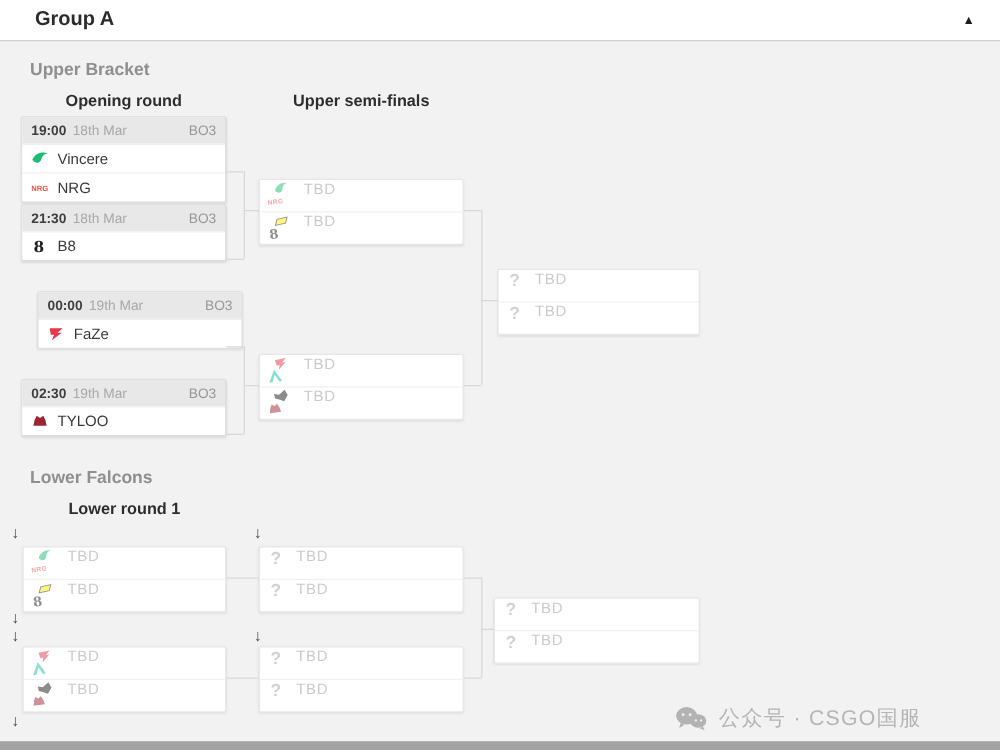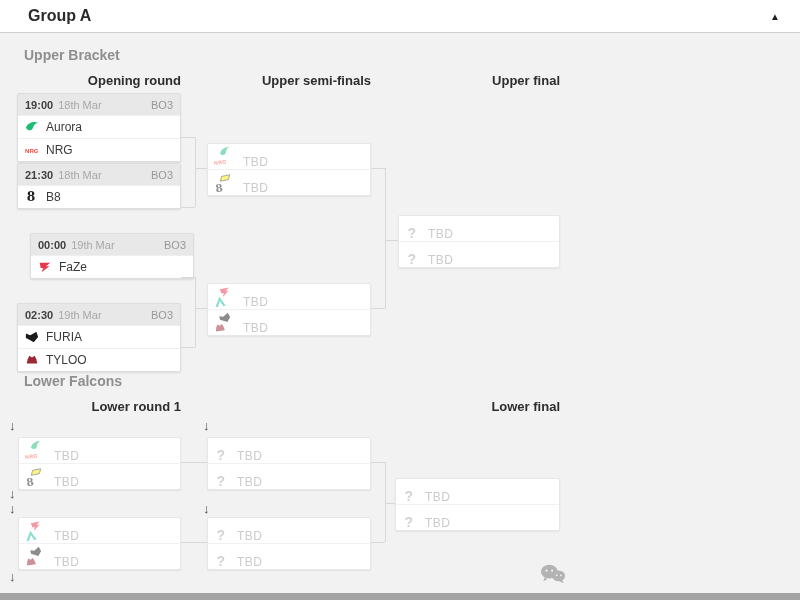--- a/index.html
+++ b/index.html
@@ -6,35 +6,35 @@
   .page{position:relative;width:800px;height:600px;overflow:hidden;
         background:#f2f2f2;font-family:"Liberation Sans",sans-serif;}
   
   .titlebar{position:absolute;top:0;left:0;width:800px;height:33px;background:#ffffff;
             border-bottom:1px solid #cfcfcf;display:flex;align-items:center;
             padding:0 20px 0 28px;box-sizing:border-box;}
   .title{font-weight:bold;font-size:16px;color:#2b2b2b;}
   .collapse{margin-left:auto;font-size:10px;color:#1e1e1e;cursor:pointer;}
   
   .section-label{position:absolute;font-weight:bold;font-size:14px;color:#8f8f8f;}
-  .col-header{position:absolute;text-align:right;font-weight:bold;font-size:13px;color:#2d2d2d;}
+  .col-header{position:absolute;text-align:center;font-weight:bold;font-size:13px;color:#2d2d2d;}
   
   .match{position:absolute;width:164px;background:#ffffff;border:1px solid #dedede;
          border-radius:2px;box-shadow:0 1px 2px rgba(0,0,0,.10);box-sizing:border-box;}
   .match-header{height:21px;background:#e8e8e8;display:flex;align-items:center;
                 padding:0 7px;font-size:11px;gap:5px;}
   .match-header .time{font-weight:bold;color:#3f3f3f;}
   .match-header .date{color:#a8a8a8;}
   .match-header .fmt{margin-left:auto;color:#989898;}
   .team-row{height:22px;display:flex;align-items:center;gap:7px;padding:0 7px;
             border-top:1px solid #efefef;font-size:12px;color:#3a3a3a;background:#fff;}
   
   .tbd-box{position:absolute;background:#ffffff;border:1px solid #e7e7e7;border-radius:2px;
            box-shadow:0 1px 2px rgba(0,0,0,.07);box-sizing:border-box;}
-  .tbd-row{height:25px;display:flex;align-items:flex-end;gap:9px;padding:0 6px;
+  .tbd-row{height:25px;display:flex;align-items:flex-start;gap:9px;padding:0 6px;
            font-size:12px;color:#cbcbcb;letter-spacing:.5px;}
   .tbd-row + .tbd-row{border-top:1px solid #f1f1f1;}
   
   .logo{width:14px;height:14px;flex:none;display:inline-flex;}
   .logo svg{width:100%;height:100%;}
   .cluster{position:relative;width:20px;height:24px;flex:none;}
   .cluster .logo{position:absolute;width:12px;height:12px;opacity:.5;}
   .cluster .l1{top:1px;left:5px;transform:rotate(-12deg);}
   .cluster .l2{top:11px;left:0;transform:rotate(-8deg);}
   .qmark{width:14px;text-align:center;color:#d2d2d2;font-weight:bold;font-size:14px;flex:none;}
@@ -53,35 +53,34 @@
 <div class="page">
 
   <div class="titlebar">
     <span class="title">Group A</span>
     <span class="collapse">▲</span>
   </div>
 
   <div class="section-label" style="left:24px;top:47px">Upper Bracket</div>
   <div class="col-header" style="left:17px;top:73px;width:164px">Opening round</div>
   <div class="col-header" style="left:207px;top:73px;width:164px">Upper semi-finals</div>
-  <div class="col-header" style="left:398px;top:73px;width:162px">Upper final</div>
 
   <div class="match" style="left:17px;top:93px">
     <div class="match-header">
       <span class="time">19:00</span>
       <span class="date">18th Mar</span>
       <span class="fmt">BO3</span>
     </div>
     <div class="team-row">
       <span class="logo">
           <svg viewBox="0 0 16 16">
             <path fill="#1ebd73" d="M1 9C3 3 10 1 15 3 11 4 10 6 9 9 8 12 4 13 1 9Z"></path>
           </svg>
         </span>
-      <span>Aurora</span>
+      <span>Vincere</span>
     </div>
     <div class="team-row">
       <span class="logo">
           <svg viewBox="0 0 16 16">
             <text x="0" y="11" font-size="7" font-weight="bold" fill="#ef4b3d" font-family="Liberation Sans,sans-serif">NRG</text>
           </svg>
         </span>
       <span>NRG</span>
     </div>
   </div>
@@ -116,28 +115,20 @@
         </span>
       <span>FaZe</span>
     </div>
   </div>
 
   <div class="match" style="left:17px;top:303px">
     <div class="match-header">
       <span class="time">02:30</span>
       <span class="date">19th Mar</span>
       <span class="fmt">BO3</span>
-    </div>
-    <div class="team-row">
-      <span class="logo">
-          <svg viewBox="0 0 16 16">
-            <path fill="#1b1b1b" d="M1 4 6 6 13 2 15 8 10 14 5 11 1 9Z"></path>
-          </svg>
-        </span>
-      <span>FURIA</span>
     </div>
     <div class="team-row">
       <span class="logo">
           <svg viewBox="0 0 16 16">
             <path fill="#9c2633" d="M3 7 5 3 8 5 11 3 13 7 14 12H2Z"></path>
           </svg>
         </span>
       <span>TYLOO</span>
     </div>
   </div>
@@ -227,21 +218,20 @@
   <div class="h" style="left:181px;top:347px;width:14px"></div>
   <div class="v" style="left:195px;top:277px;height:70px"></div>
   <div class="h" style="left:195px;top:308px;width:12px"></div>
   <div class="h" style="left:371px;top:168px;width:14px"></div>
   <div class="h" style="left:371px;top:308px;width:14px"></div>
   <div class="v" style="left:385px;top:168px;height:140px"></div>
   <div class="h" style="left:385px;top:240px;width:13px"></div>
 
   <div class="section-label" style="left:24px;top:373px">Lower Falcons</div>
   <div class="col-header" style="left:18px;top:399px;width:163px">Lower round 1</div>
-  <div class="col-header" style="left:395px;top:399px;width:165px">Lower final</div>
 
   <div class="arrow" style="left:9px;top:419px">↓</div>
   <div class="arrow" style="left:9px;top:487px">↓</div>
   <div class="arrow" style="left:9px;top:502px">↓</div>
   <div class="arrow" style="left:9px;top:570px">↓</div>
   <div class="arrow" style="left:203px;top:419px">↓</div>
   <div class="arrow" style="left:203px;top:502px">↓</div>
 
   <div class="tbd-box" style="left:18px;top:437px;width:163px">
     <div class="tbd-row">
@@ -357,16 +347,17 @@
           <path d="M5 15l-1.5 4.5L8 17z"></path>
           <ellipse cx="20" cy="13.5" rx="7" ry="5.8"></ellipse>
           <path d="M24 18l1.5 3.5-4.3-1.8z"></path>
         </g>
         <circle cx="7" cy="8" r="1.2" fill="#f2f2f2"></circle>
           <circle cx="13" cy="8" r="1.2" fill="#f2f2f2"></circle>
         <circle cx="18" cy="13" r="1" fill="#f2f2f2"></circle>
           <circle cx="22.5" cy="13" r="1" fill="#f2f2f2"></circle>
       </svg>
     </span>
+    <span>公众号 · CSGO国服</span>
   </div>
 
   <div class="bottombar"></div>
 </div>
 
 </body></html>

